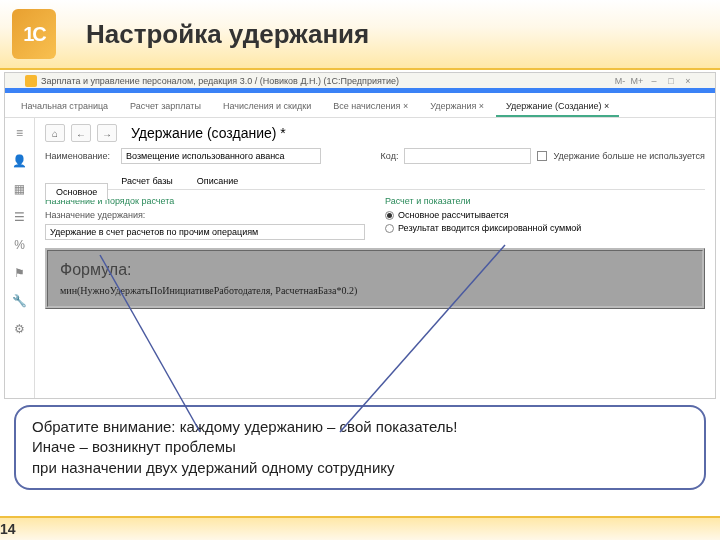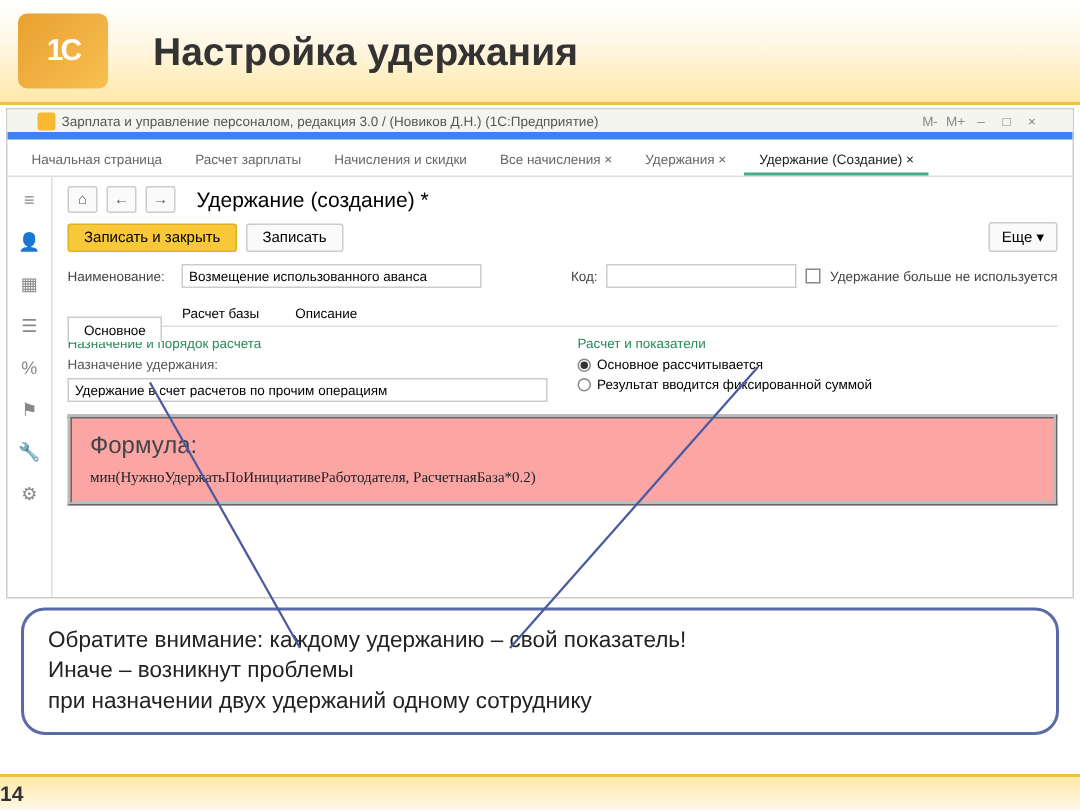--- a/index.html
+++ b/index.html
@@ -1,19 +1,19 @@
 <!DOCTYPE html>
 <html><head>
 <meta charset="utf-8">
 <style>
   * { box-sizing: border-box; margin: 0; padding: 0; }
   body { width: 720px; height: 540px; font-family: Arial, sans-serif; font-size: 11px; background: #fff; position: relative; overflow: hidden; }
   
   .header-band { height: 70px; background: linear-gradient(180deg, #fff 0%, #fff8e8 40%, #ffe8a8 100%); border-bottom: 2px solid #f0c040; display: flex; align-items: center; padding-left: 12px; }
-  .logo { width: 60px; height: 50px; background: linear-gradient(135deg, #e8a030, #f8c050); border-radius: 6px; display: flex; flex-direction: column; align-items: center; justify-content: center; color: #fff; font-weight: bold; }
+  .logo { width: 44px; height: 50px; background: linear-gradient(135deg, #e8a030, #f8c050); border-radius: 6px; display: flex; flex-direction: column; align-items: center; justify-content: center; color: #fff; font-weight: bold; }
   .logo-top { font-size: 20px; letter-spacing: -2px; }
   .page-title { font-size: 26px; font-weight: bold; color: #333; margin-left: 30px; }
   
   .app-window { border: 1px solid #ccc; margin: 2px 4px; background: #fff; }
   .app-titlebar { height: 20px; background: #f5f5f0; border-bottom: 5px solid #3b82f6; display: flex; align-items: center; padding: 0 20px; gap: 4px; }
   .tb-icon { width: 12px; height: 12px; background: #f8b830; border-radius: 2px; }
   .tb-title { font-size: 9px; color: #555; flex: 1; }
   .tb-controls { display: flex; gap: 3px; font-size: 9px; color: #888; }
   .tb-btn { width: 14px; text-align: center; }
   
@@ -47,21 +47,21 @@
   
   .content-cols { display: flex; gap: 20px; margin-top: 6px; font-size: 9px; }
   .col { flex: 1; }
   .col-head { color: #2a8a5a; margin-bottom: 4px; }
   .col-label { color: #555; margin-bottom: 4px; }
   .select-box { width: 100%; border: 1px solid #ccc; height: 16px; padding: 0 4px; font-size: 9px; }
   .radio-row { display: flex; align-items: center; gap: 4px; margin-bottom: 3px; }
   .radio { width: 9px; height: 9px; border: 1px solid #888; border-radius: 50%; display: flex; align-items: center; justify-content: center; }
   .radio.checked::after { content: ''; width: 5px; height: 5px; background: #333; border-radius: 50%; }
   
-  .formula-box { margin: 8px 0; border: 3px ridge #bbb; padding: 10px 12px; background: #fca5a5; }
+  .formula-box { margin: 8px 0; border: 3px ridge #bbb; padding: 10px 12px; background: #a3a3a3; }
   .formula-label { font-size: 16px; color: #444; margin-bottom: 6px; }
   .formula-text { font-size: 10px; color: #222; font-family: Liberation Serif, serif; }
   
   .note-box { margin: 6px 14px; border: 2px solid #5a6aa8; border-radius: 16px; padding: 10px 16px; background: #fff; font-size: 15px; line-height: 1.35; color: #222; }
   
   .footer { position: absolute; bottom: 0; left: 0; right: 0; height: 24px; background: linear-gradient(180deg, #ffe8a8, #fff8e8); border-top: 2px solid #f0c040; display: flex; align-items: center; justify-content: flex-start; padding-right: 20px; font-size: 14px; font-weight: bold; color: #333; }
   
   svg.pointer { position: absolute; left: 0; top: 0; pointer-events: none; }
 </style>
 </head>
@@ -109,25 +109,20 @@
     </div>
 
     <div class="content">
       <div class="nav-row">
         <div class="nav-btn">⌂</div>
         <div class="nav-btn">←</div>
         <div class="nav-btn">→</div>
         <div class="sub-title">Удержание (создание) *</div>
       </div>
 
-      <div class="action-row">
-        <button class="btn-primary">Записать и закрыть</button>
-        <button class="btn-secondary">Записать</button>
-        <button class="btn-more">Еще ▾</button>
-      </div>
 
       <div class="field-row">
         <span class="field-label">Наименование:</span>
         <input class="field-input" value="Возмещение использованного аванса" style="">
         <span class="field-spacer"></span>
         <span>Код:</span>
         <input class="field-input" style="flex: 0 0 40px;">
         <span class="checkbox"></span>
         <span>Удержание больше не используется</span>
       </div>

